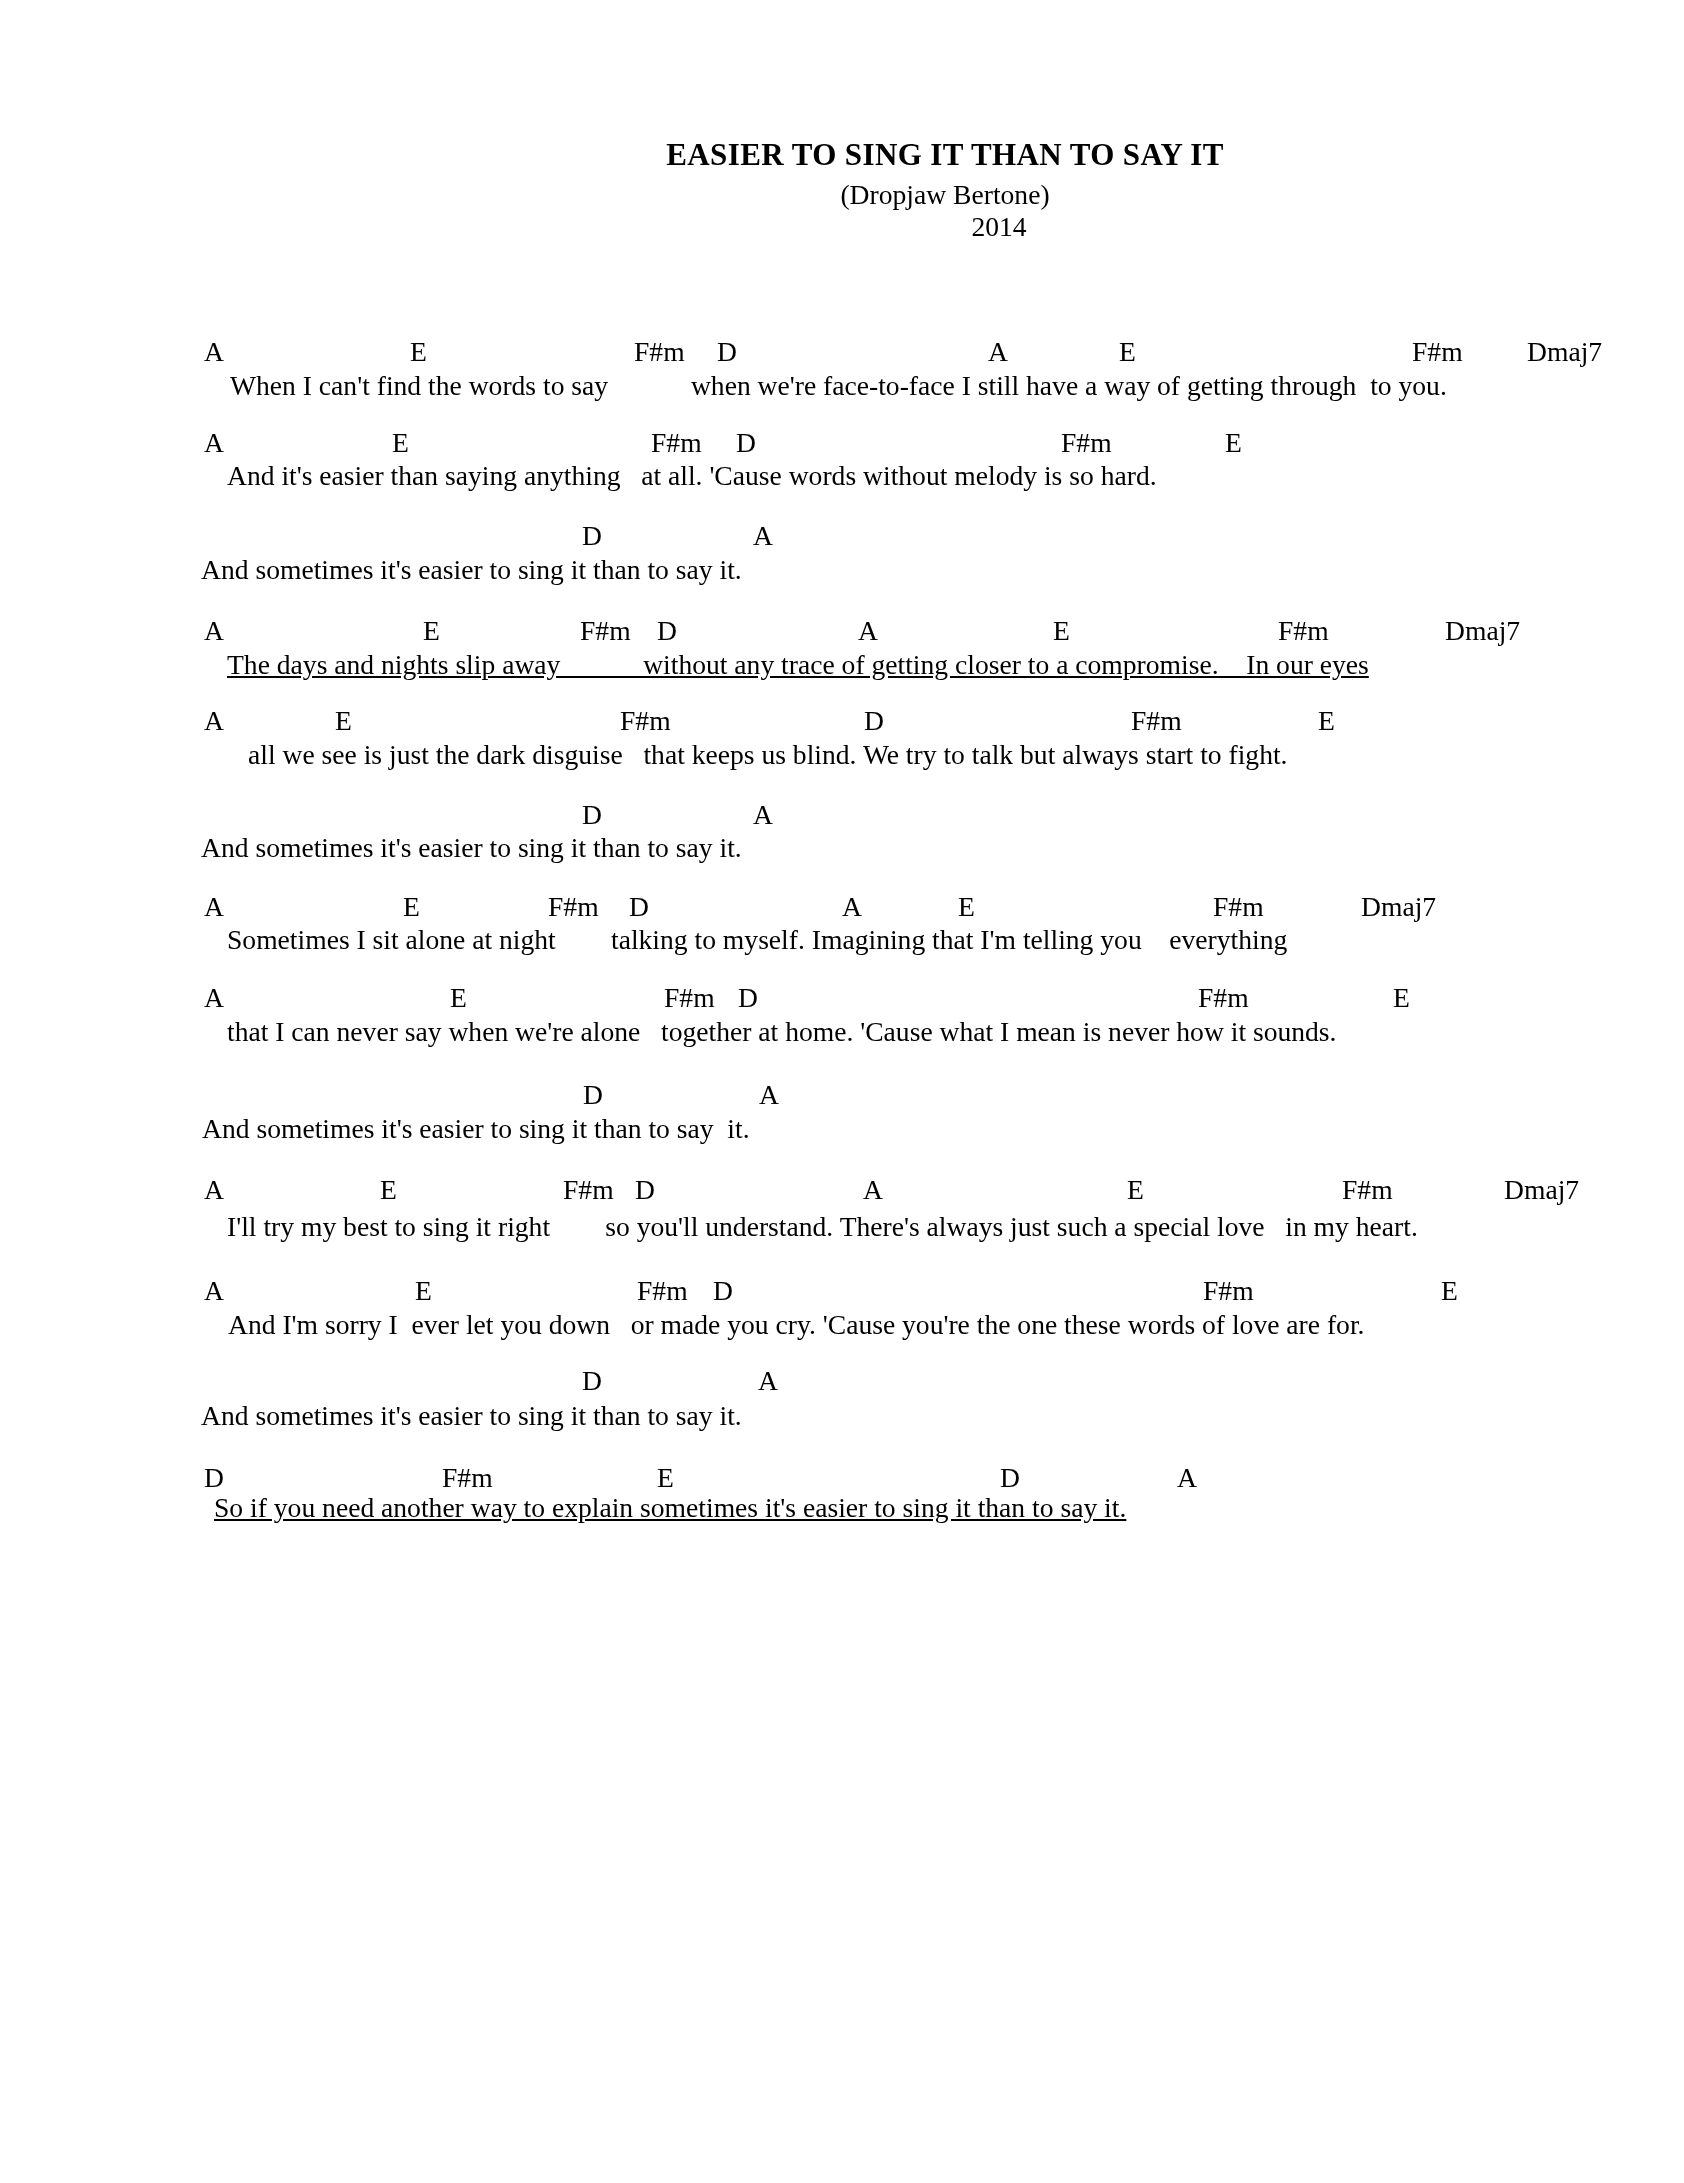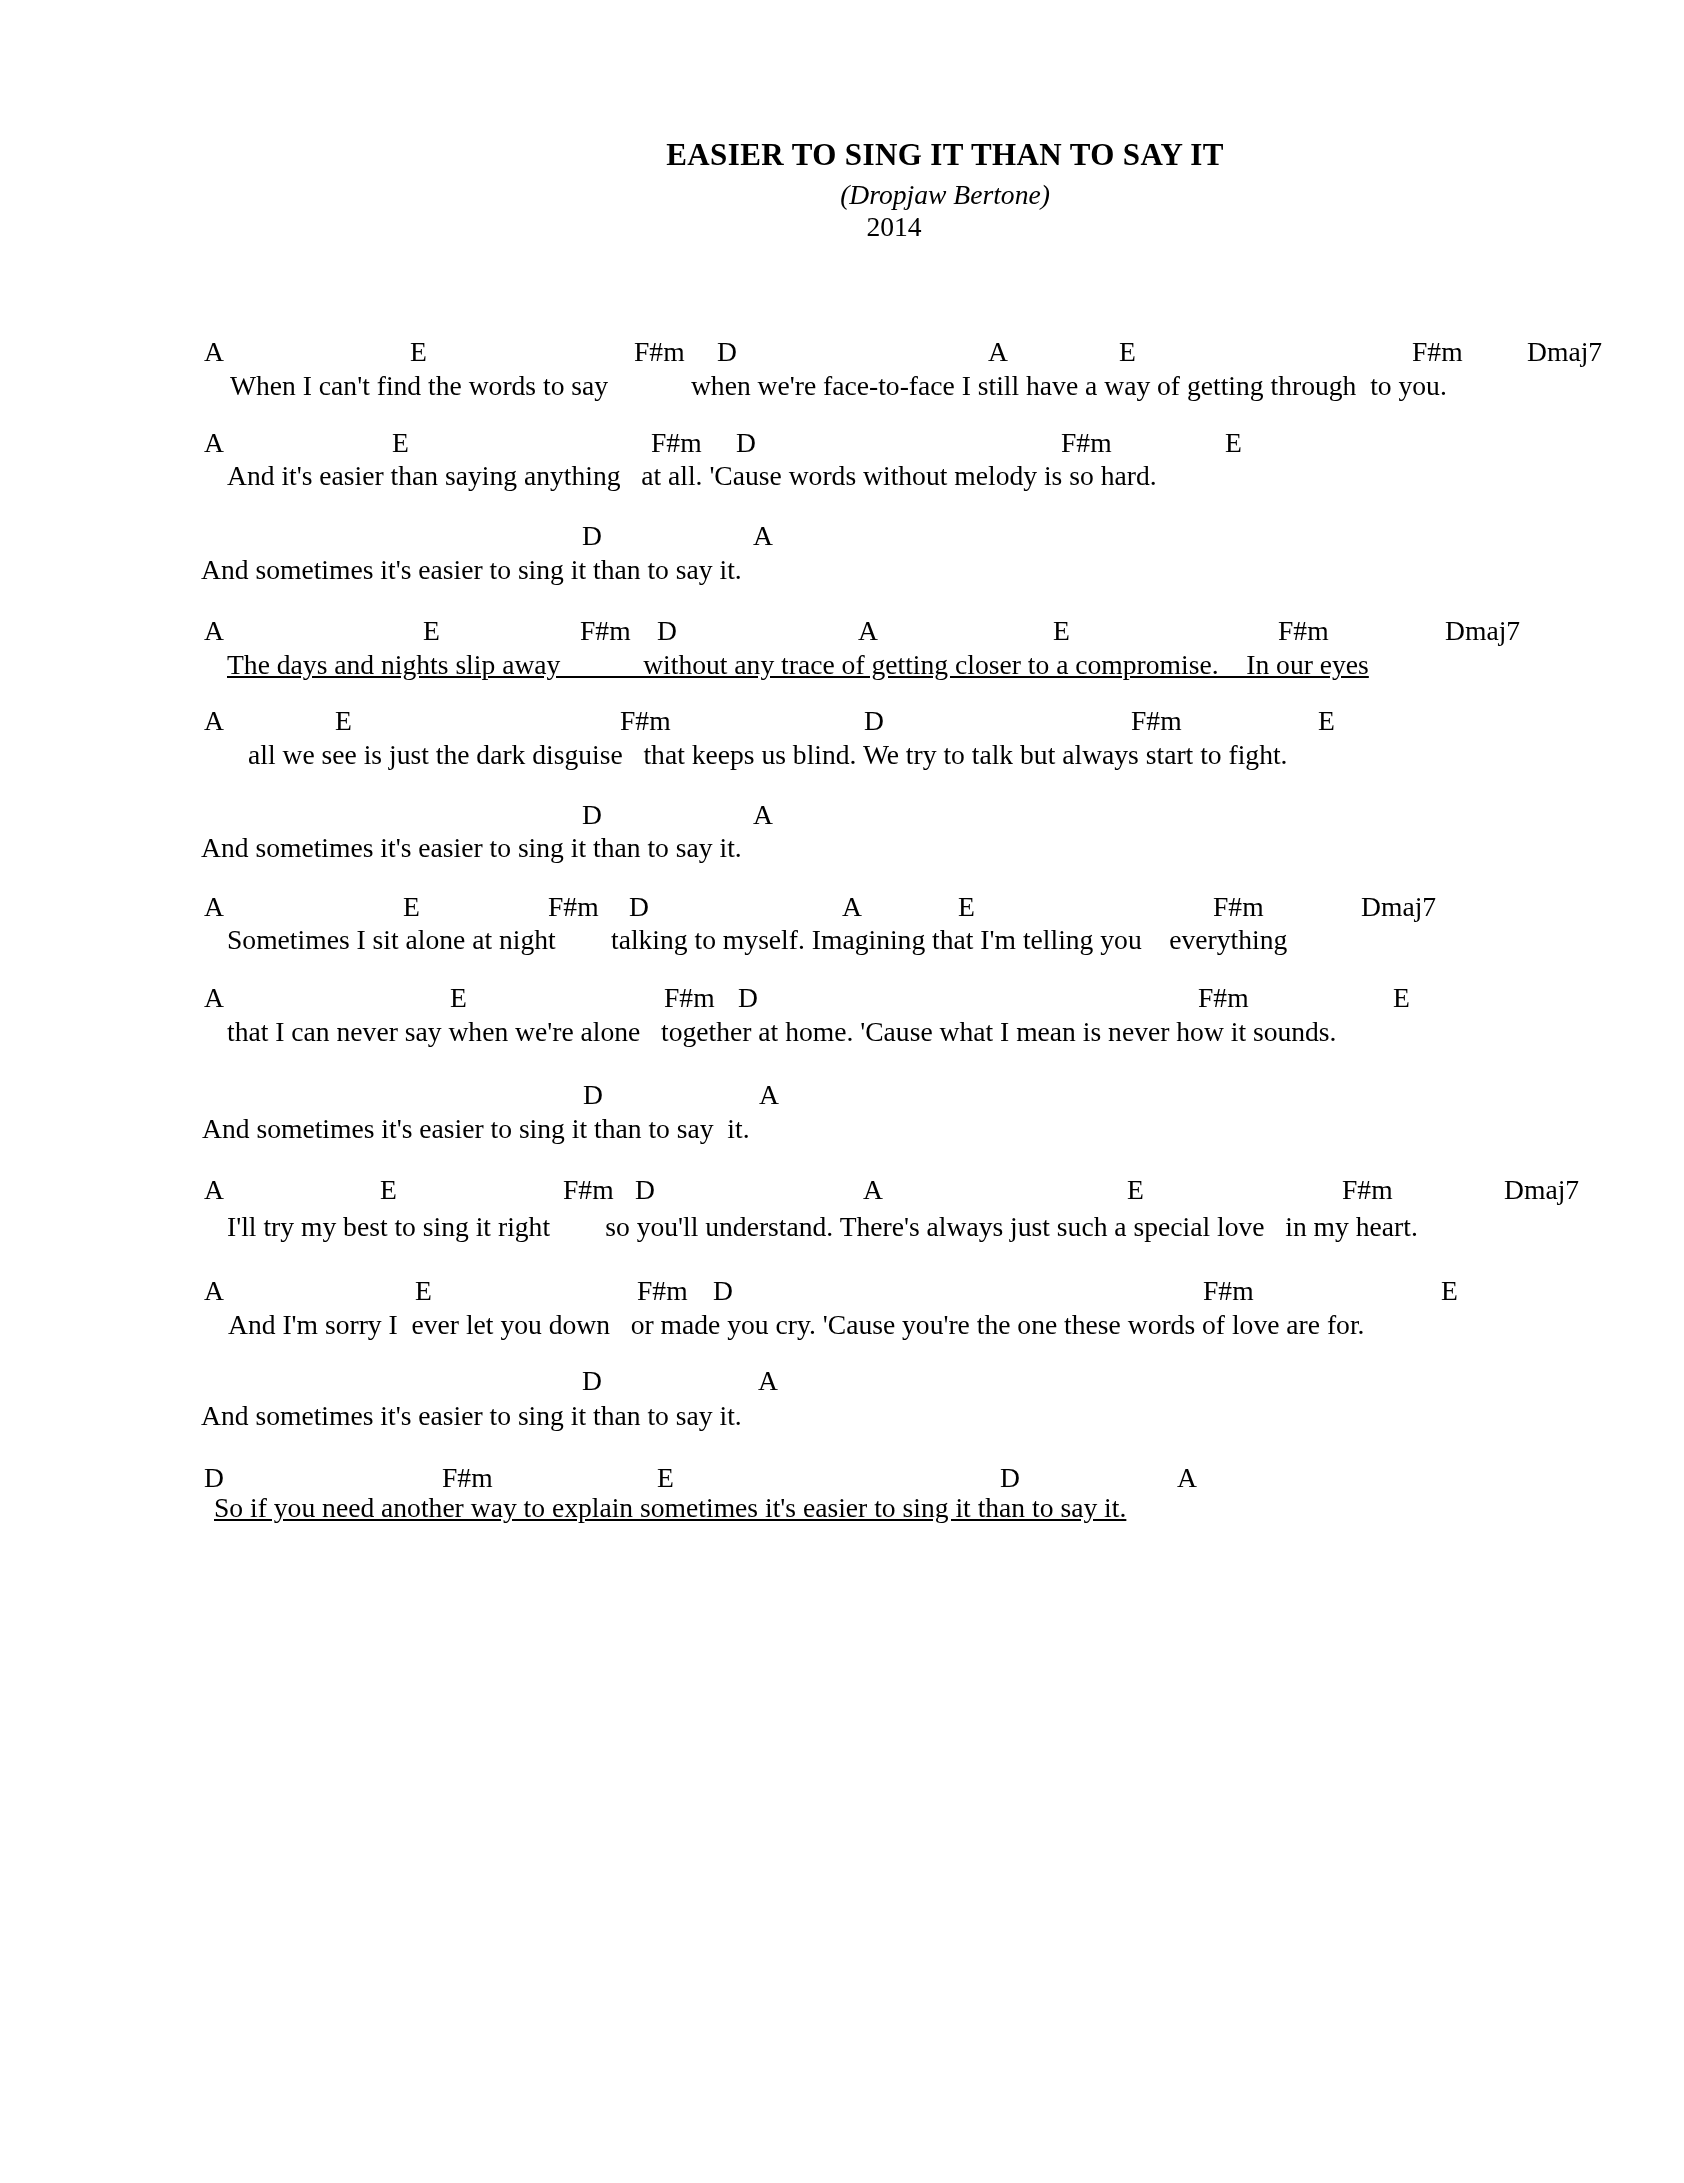--- a/index.html
+++ b/index.html
@@ -8,34 +8,34 @@
     width:1684px;
     height:2183px;
     background:#ffffff;
     color:#000000;
     font-family:"Liberation Serif", serif;
     overflow:hidden;
   }
   .abs{position:absolute;line-height:1;white-space:pre;}
   .centered{transform:translateX(-50%);}
   .song-title{font-size:31px;font-weight:bold;letter-spacing:0.4px;}
-  .song-credit{font-size:27.6px;font-style:italic;}
+  .song-credit{font-size:27.6px;}
   .song-year{font-size:27.6px;}
   .chord{font-size:27.6px;}
   .lyric{font-size:27.6px;}
 </style>
 </head>
 <body>
 
 <div class="page">
 
   <header>
     <div class="abs centered song-title" style="left: 945px; top: 139px;">EASIER TO SING IT THAN TO SAY IT</div>
     <div class="abs centered song-credit" style="left: 945px; top: 181px;">(Dropjaw Bertone)</div>
-    <div class="abs centered song-year" style="left: 894px; top: 213px;">2014</div>
+    <div class="abs centered song-year" style="left: 999px; top: 213px;">2014</div>
   </header>
 
   <main id="song-body">
       <div>
         <span class="abs chord" style="left: 204px; top: 338px;">A</span>
         <span class="abs chord" style="left: 410px; top: 338px;">E</span>
         <span class="abs chord" style="left: 634px; top: 338px;">F#m</span>
         <span class="abs chord" style="left: 717px; top: 338px;">D</span>
         <span class="abs chord" style="left: 988px; top: 338px;">A</span>
         <span class="abs chord" style="left: 1119px; top: 338px;">E</span>

